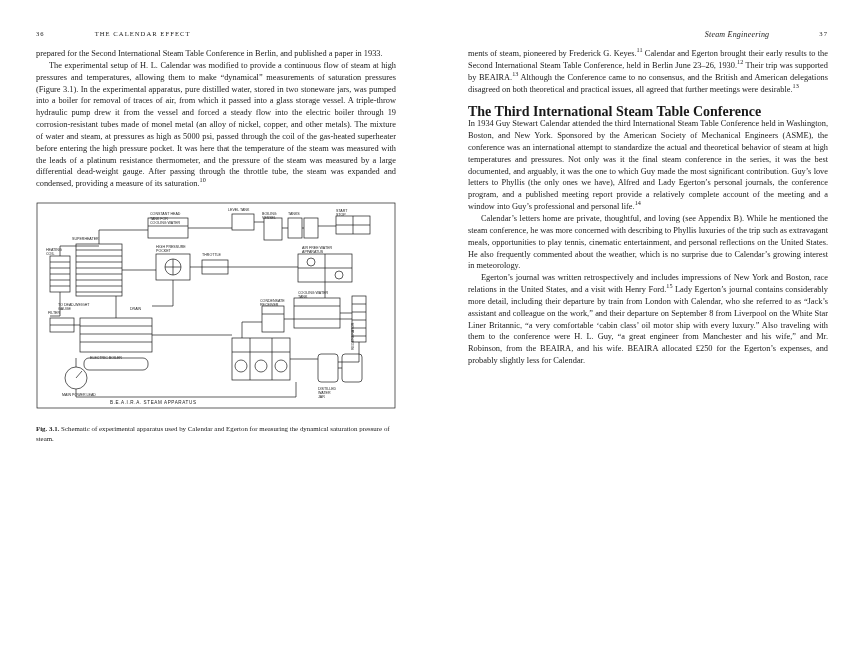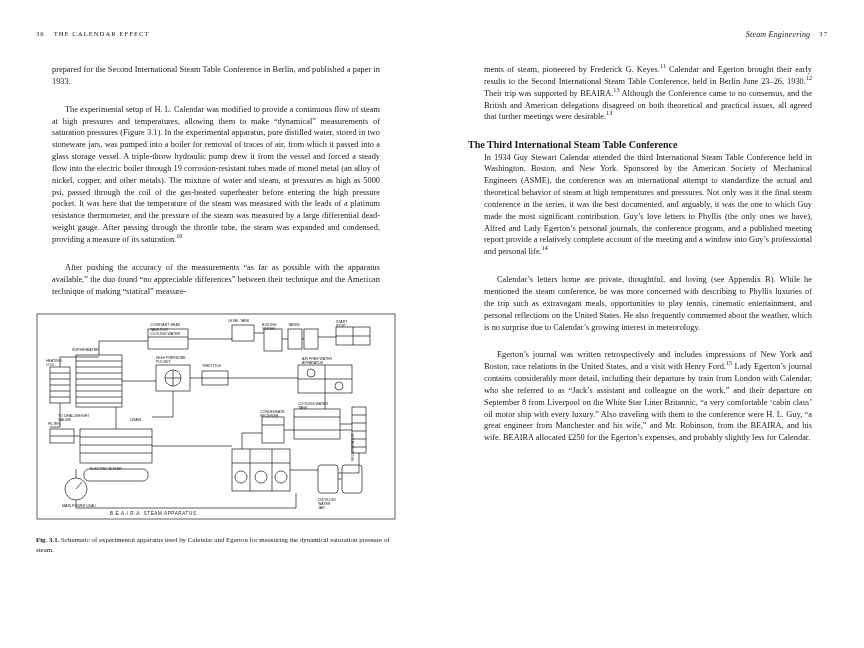--- a/index.html
+++ b/index.html
@@ -29,20 +29,21 @@
   .page-left  { left: 0;   width: 432px; padding: 30px 36px 30px 36px; }
   .page-right { left: 432px; width: 432px; padding: 30px 36px 30px 36px; }
 
   .runhead {
     height: 18px;
     font-size: 7.2px;
     letter-spacing: 0.9px;
     color: #1a1a1a;
     display: flex;
     align-items: flex-start;
+    gap: 41px;
   }
   .runhead-left { justify-content: flex-start; }
   .runhead-right { justify-content: flex-end; }
   .runhead .folio { font-variant: small-caps; }
   .runhead-left .folio { margin-right: 9px; }
   .runhead-right .folio { margin-left: 9px; letter-spacing: 0.6px; }
   .runhead .title-sc {
     text-transform: uppercase;
     font-size: 6.6px;
     letter-spacing: 1.05px;
@@ -51,36 +52,36 @@
     font-style: italic;
     font-size: 8px;
     letter-spacing: 0.2px;
     text-transform: none;
   }
 
   .col {
     width: 360px;
   }
   p {
-    margin: 16px;
+    margin: 0;
     font-size: 8.35px;
     line-height: 11.85px;
     text-align: justify;
     text-justify: inter-word;
     hyphens: auto;
   }
   p.indent { text-indent: 13px; }
   sup {
     font-size: 6.2px;
     vertical-align: super;
     line-height: 0;
   }
   .subhead {
     margin: 10.5px 0 0 0;
-    font-size: 10px;
+    font-size: 14px;
     font-weight: bold;
     line-height: 11.85px;
   }
   .subhead + p { margin-top: 0.5px; }
 
   .figwrap {
     margin-top: 12px;
     width: 360px;
   }
   .figure-box {
@@ -106,21 +107,20 @@
 
   <div class="page page-left">
     <div class="runhead runhead-left">
       <span class="folio title-sc">36</span>
       <span class="title-sc">THE CALENDAR EFFECT</span>
     </div>
 
     <div class="col">
       <p>prepared for the Second International Steam Table Conference in Berlin, and published a paper in 1933.</p>
       <p class="indent"><span>The experimental setup of H. L. Calendar was modified to provide a continuous flow of steam at high pressures and temperatures, allowing them to make “dynamical” measurements of saturation pressures (Figure 3.1). In the experimental apparatus, pure distilled water, stored in two stoneware jars, was pumped into a boiler for removal of traces of air, from which it passed into a glass storage vessel. A triple-throw hydraulic pump drew it from the vessel and forced a steady flow into the electric boiler through 19 corrosion-resistant tubes made of monel metal (an alloy of nickel, copper, and other metals). The mixture of water and steam, at pressures as high as 5000 psi, passed through the coil of the gas-heated superheater before entering the high pressure pocket. It was here that the temperature of the steam was measured with the leads of a platinum resistance thermometer, and the pressure of the steam was measured by a large differential dead-weight gauge. After passing through the throttle tube, the steam was expanded and condensed, providing a measure of its saturation.</span><sup>10</sup></p>
-      <p class="indent">After pushing the accuracy of the measurements “as far as possible with the apparatus available,” the duo found “no appreciable differences” between their technique and the American technique of making “statical” measure-</p>
 
       <div class="figwrap">
         <div class="figure-box">
           <svg width="360" height="215" viewBox="0 0 360 215" xmlns="http://www.w3.org/2000/svg">
             <g fill="none" stroke="#1a1a1a" stroke-width="0.7">
 
               <rect x="1" y="1" width="358" height="205"></rect>
 
               <rect x="40" y="42" width="46" height="52"></rect>
               <path d="M40 48 h46 M40 54 h46 M40 60 h46 M40 66 h46 M40 72 h46 M40 78 h46 M40 84 h46 M40 90 h46"></path>

